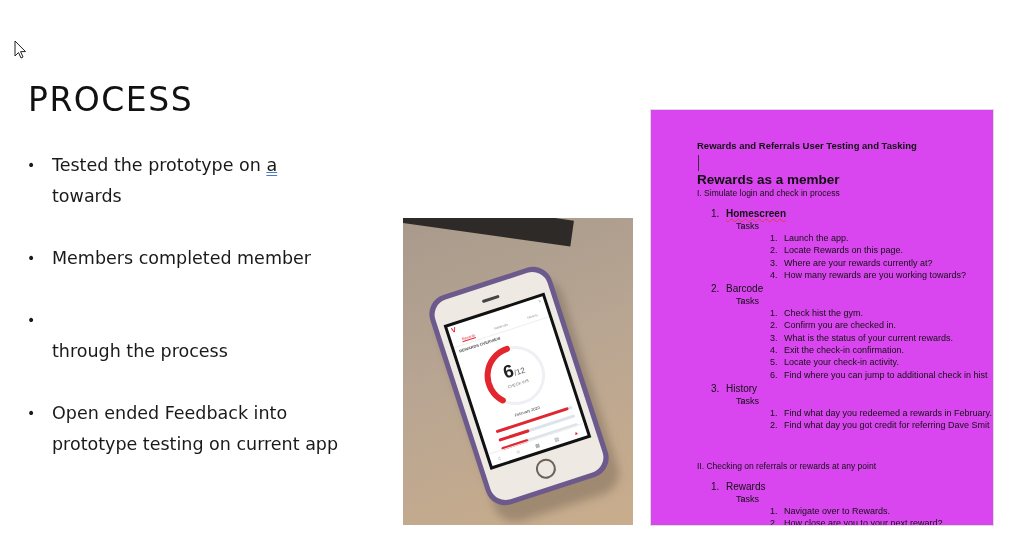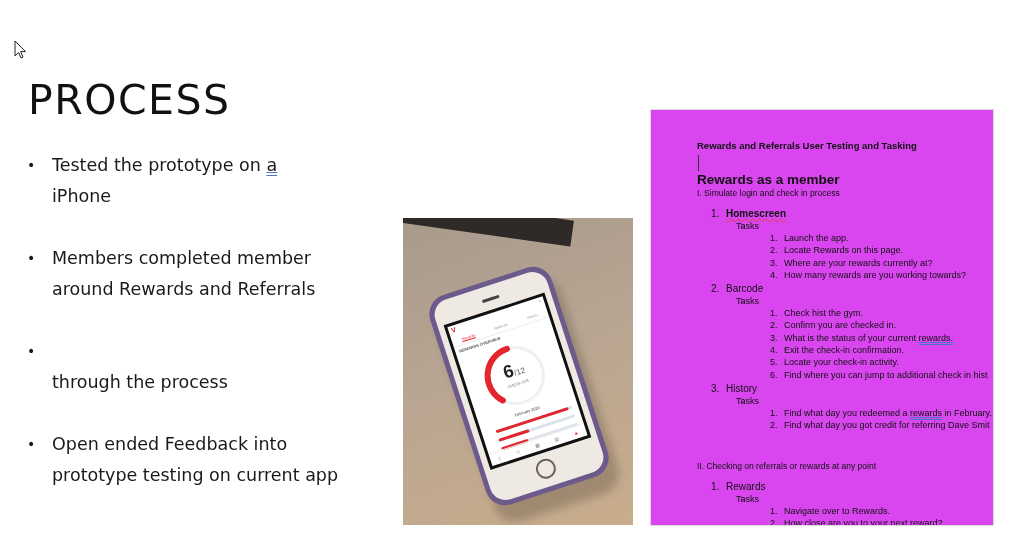--- a/index.html
+++ b/index.html
@@ -1,19 +1,19 @@
 <!DOCTYPE html>
 <html><head>
 <meta charset="utf-8">
 <style>
   html, body { margin:0; padding:0; }
   body { width:1015px; height:556px; background:#ffffff; position:relative; overflow:hidden;
          font-family:"Liberation Sans", sans-serif; color:#111; }
   .cursor { position:absolute; left:14px; top:40px; width:14px; height:20px; }
-  .title { position:absolute; left:28px; top:76px; font-size:41px; letter-spacing:1.5px; font-weight:400;
+  .title { position:absolute; left:28px; top:76px; font-size:33px; letter-spacing:1.5px; font-weight:400;
            font-family:"DejaVu Sans", sans-serif; color:#111; margin:0; line-height:48px; }
   .bullets { position:absolute; left:24px; top:150px; width:360px; margin:0; padding:0; list-style:none; }
   .bullets li { position:relative; padding-left:28px; font-size:17.5px; line-height:31px;
                 font-family:"DejaVu Sans", sans-serif; color:#1a1a1a; margin-bottom:31px; }
   .bullets li .dot { position:absolute; left:3px; top:0; font-size:14px; }
   .ul-dbl { text-decoration:underline; text-decoration-style:double; text-decoration-color:#4a78c8; }
 
   
   .photo { position:absolute; left:403px; top:218px; width:230px; height:307px; overflow:hidden;
            background:linear-gradient(160deg,#a89a8c 0%,#b8a592 45%,#c9ad8c 100%); }
@@ -55,43 +55,42 @@
   .sec .n { position:absolute; left:14px; }
   .sec .t { position:absolute; left:29px; }
   .sec.first { margin-top:10px; height:13px; }
   .tasks { font-size:9px; height:12px; position:relative; white-space:nowrap; }
   .tasks .o { position:absolute; left:44px; font-size:7px; top:1px; }
   .tasks .t { position:absolute; left:39px; }
   .item { font-size:9px; height:12.3px; position:relative; white-space:nowrap; }
   .item .n { position:absolute; left:73px; }
   .item .t { position:absolute; left:87px; }
   .sp-red { text-decoration:underline; text-decoration-color:#e04040; text-decoration-style:wavy;font-weight:bold; }
-  .sp-blue { text-decoration:underline; text-decoration-color:#4a78c8; text-decoration-style:double; }
+  .sp-blue { text-decoration-color:#4a78c8; text-decoration-style:double; }
   .part2 { font-size:8.5px; margin-top:28px; white-space:nowrap; }
   .s { height:13px; }
 </style>
 </head>
 <body>
 
 <svg class="cursor" viewBox="0 0 14 20">
   <path d="M1 1 L1 16 L4.5 12.5 L7 18 L9 17 L6.6 11.6 L11.5 11.6 Z" fill="#fff" stroke="#222" stroke-width="1"></path>
 </svg>
 
 <h1 class="title">PROCESS</h1>
 
 <ul class="bullets">
   <li>
     <span class="dot">•</span>
     <span>Tested the prototype on </span><span class="ul-dbl">a</span><br>
-    <span>iPhone</span>
+    <span>towards</span>
   </li>
   <li>
     <span class="dot">•</span>
     <span>Members completed member</span><br>
-    <span>around Rewards and Referrals</span>
   </li>
   <li>
     <span class="dot">•</span>
     <br>
     <span>through the process</span>
   </li>
   <li>
     <span class="dot">•</span>
     <span>Open ended Feedback into</span><br>
     <span>prototype testing on current app</span>

